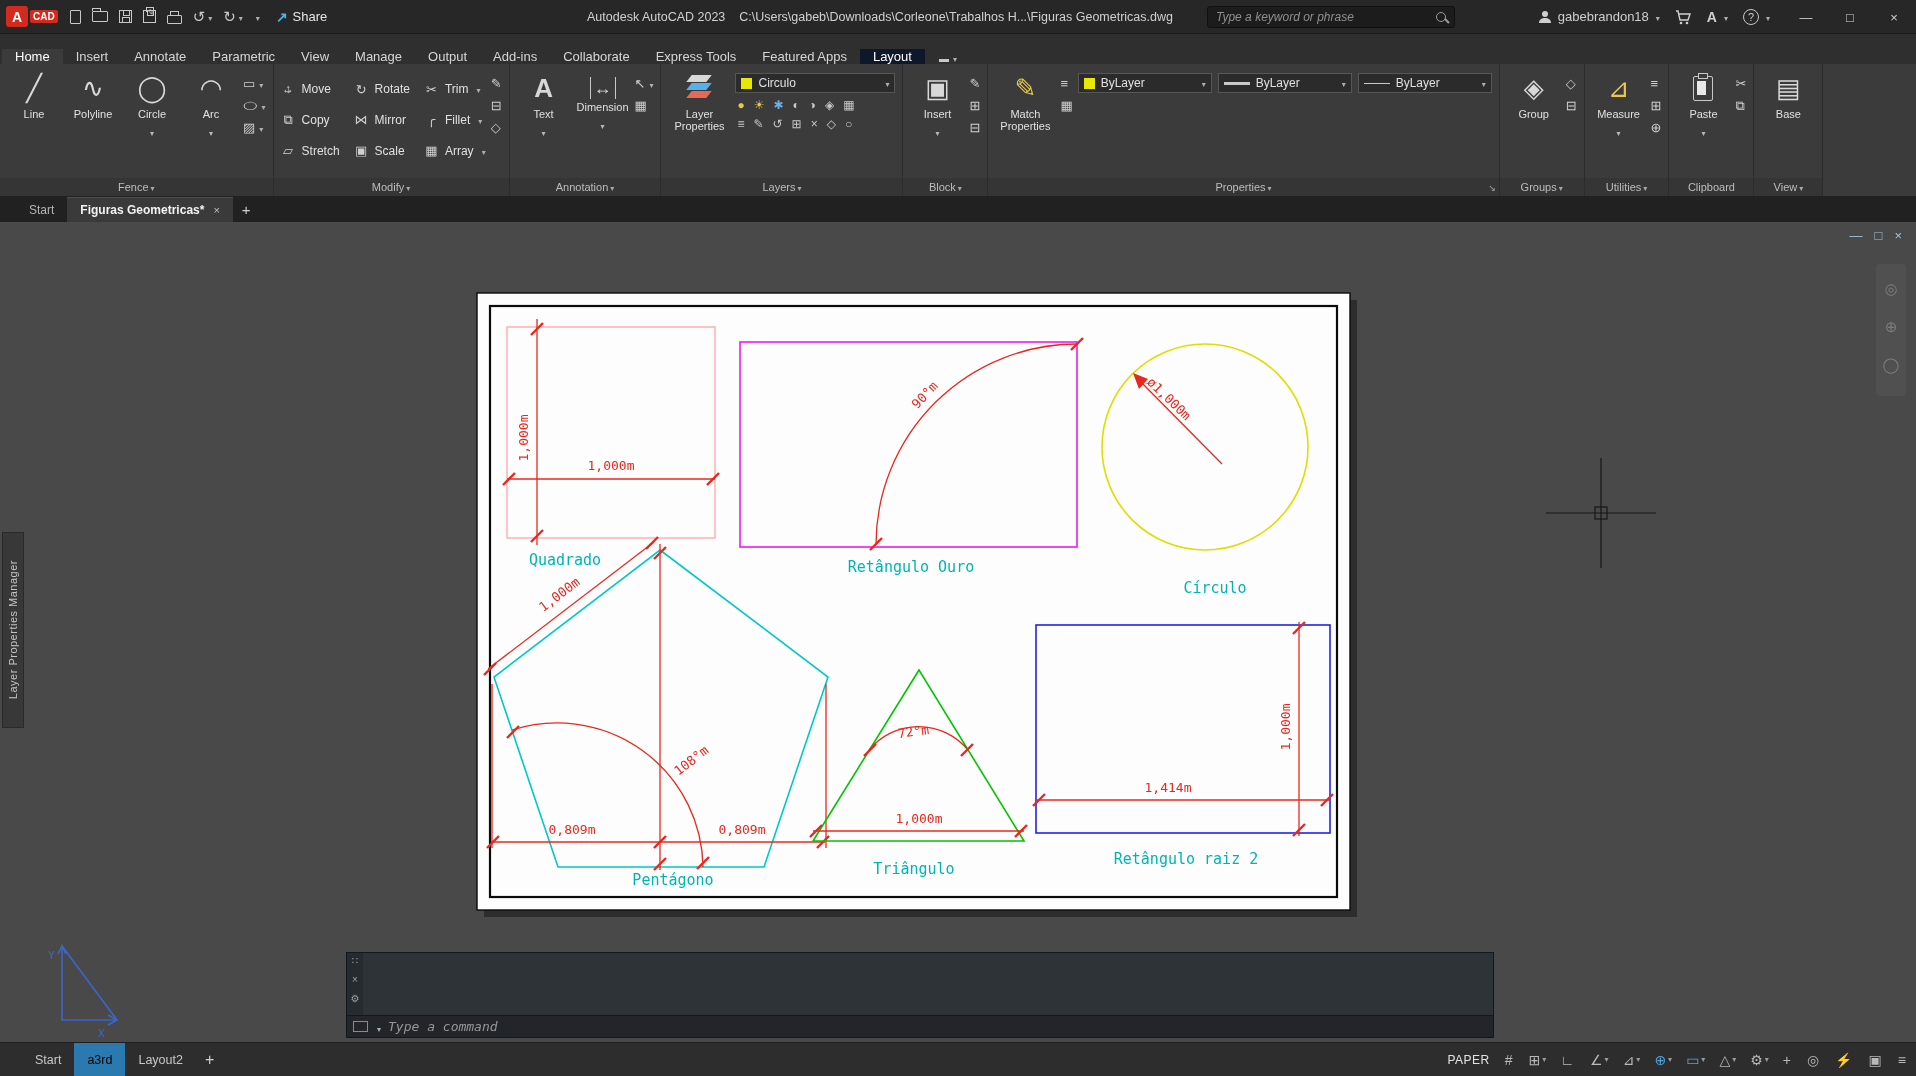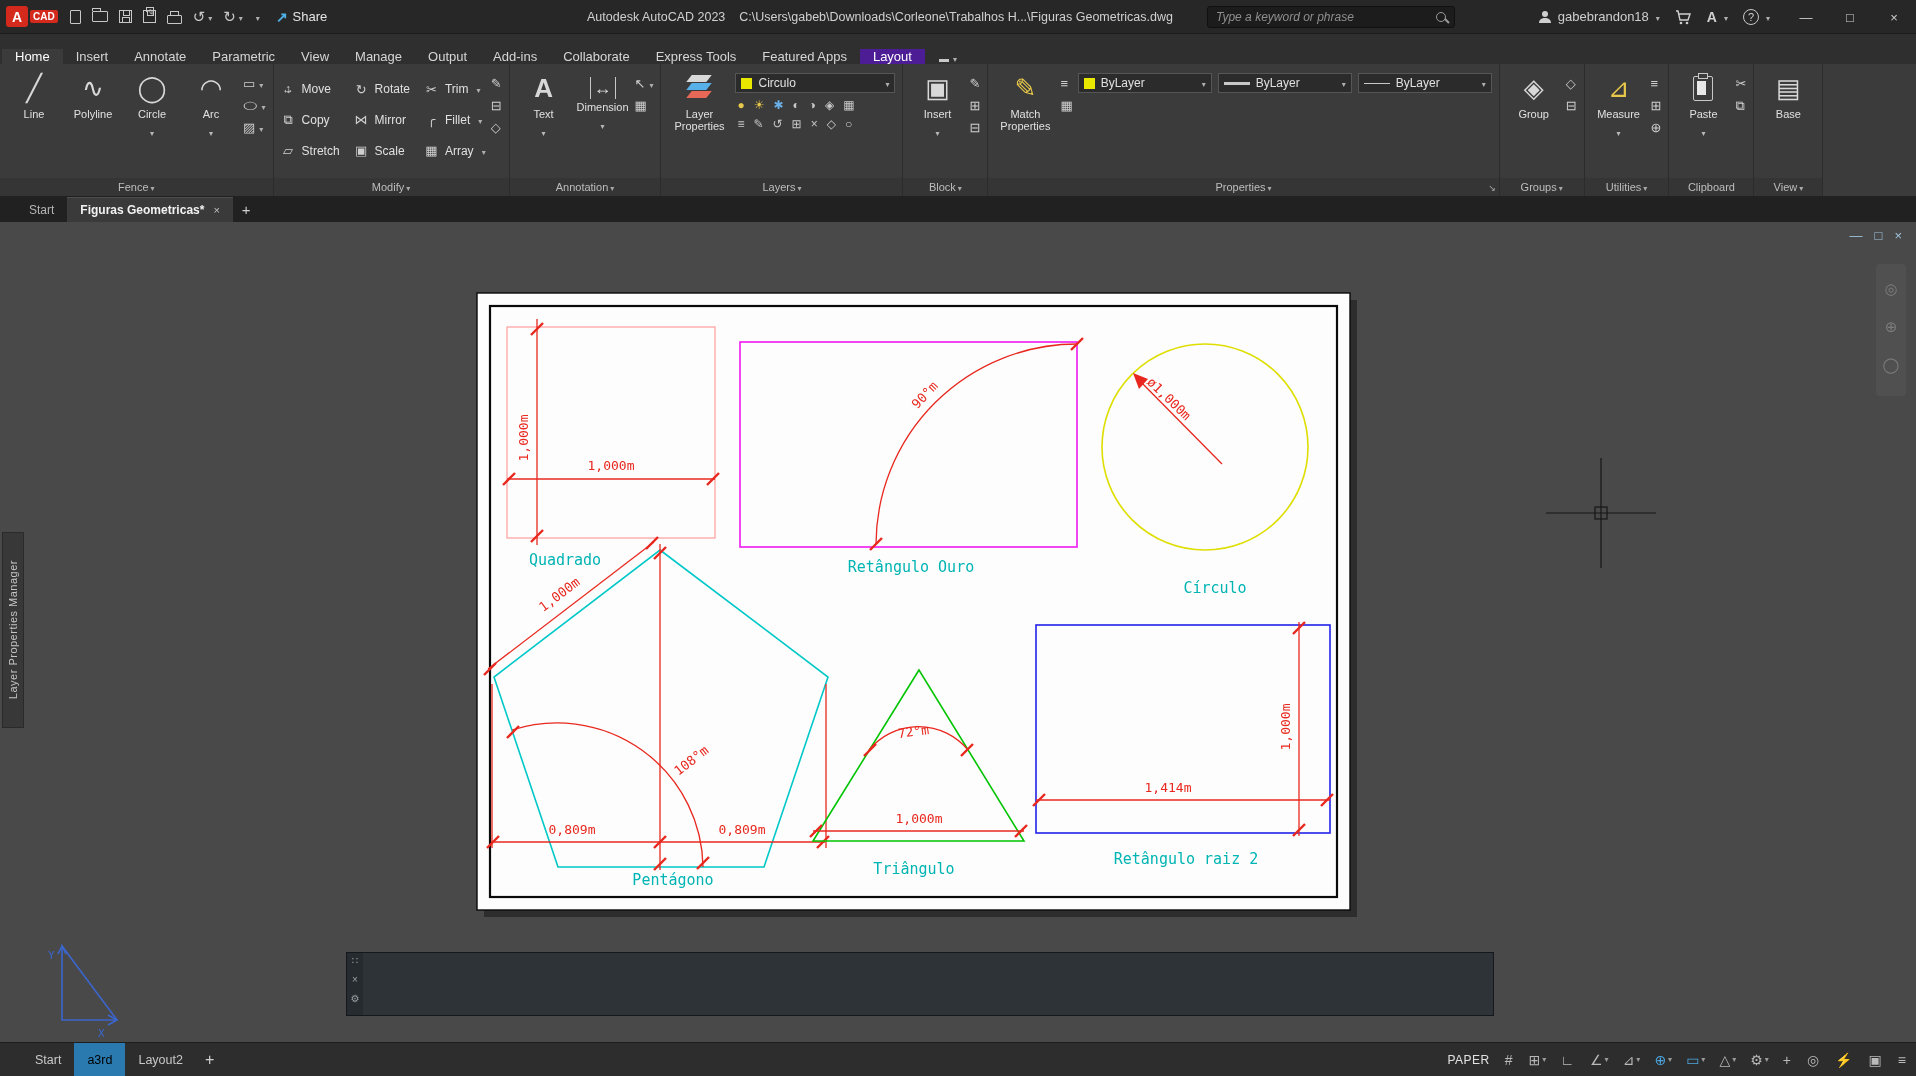--- a/index.html
+++ b/index.html
@@ -35,21 +35,21 @@
 .user{display:flex;gap:5px}
 .qmark{width:16px;height:16px;border-radius:50%;border:1.5px solid #c8c8c8;display:flex;align-items:center;justify-content:center;font-size:11px}
 .store-a{font-weight:bold;font-size:14px}
 .winbtns{position:absolute;right:0;top:0;height:34px;display:flex}
 .wb{width:44px;height:34px;display:flex;align-items:center;justify-content:center;font-size:13px;color:#cfcfcf}
 
 .tabsrow{height:30px;background:#2f2f2f;display:flex;align-items:flex-end;padding-left:2px;font-size:13px;color:#d6d6d6}
 .rtabs{display:flex}
 .rtab{padding:0 13px;display:flex;align-items:center;white-space:nowrap}
 .rtab.active{background:#3b3b3b;color:#fff}
-.rtab.highlight{background:#4c1d95;color:#fff}
+.rtab.highlight{background:#0f172a;color:#fff}
 .ribbon-toggle{display:flex;align-items:center;margin-left:14px;color:#c8c8c8;font-size:10px;gap:2px}
 
 .ribbon{height:132px;background:#3b3b3b;display:flex;color:#d8d8d8;overflow:hidden}
 .panel{position:relative;border-right:1px solid #2c2c2c;display:flex;flex-direction:column;flex:none}
 .panel-body{flex:1;display:flex;align-items:flex-start;padding:4px 7px 0;gap:5px}
 .panel-label{height:18px;display:flex;align-items:center;justify-content:center;color:#bdbdbd;font-size:11px;background:#353535;gap:2px}
 .pcaret::after{content:"▾";font-size:8px;color:#a8a8a8}
 .launcher{position:absolute;right:3px;bottom:3px;font-size:9px;color:#a8a8a8}
 .bigbtn{width:54px;display:flex;flex-direction:column;align-items:center;gap:2px;padding:2px 1px}
 .bicon{height:36px;display:flex;align-items:center;justify-content:center;font-size:26px;color:#d8d8d8}
@@ -724,20 +724,25 @@
     <div class="cmd-main">
       <div class="cmd-side">
         <span>∷</span>
         <span>×</span>
         <span>⚙</span>
       </div>
       <div class="cmd-lines">
         
       <div class="cmd-line">Command: Specify opposite corner or [Fence/WPolygon/CPolygon]:</div></div>
     </div>
+    <div class="cmd-prompt">
+      <span class="pbox"></span>
+      <span class="caret"></span>
+      <input type="text" placeholder="Type a command" style="">
+    </div>
   </div>
 
 </div>
 
 <div class="statusbar">
   <div class="ltabs">
 
   <div class="ltab">
         <span>Start</span>
       </div>

